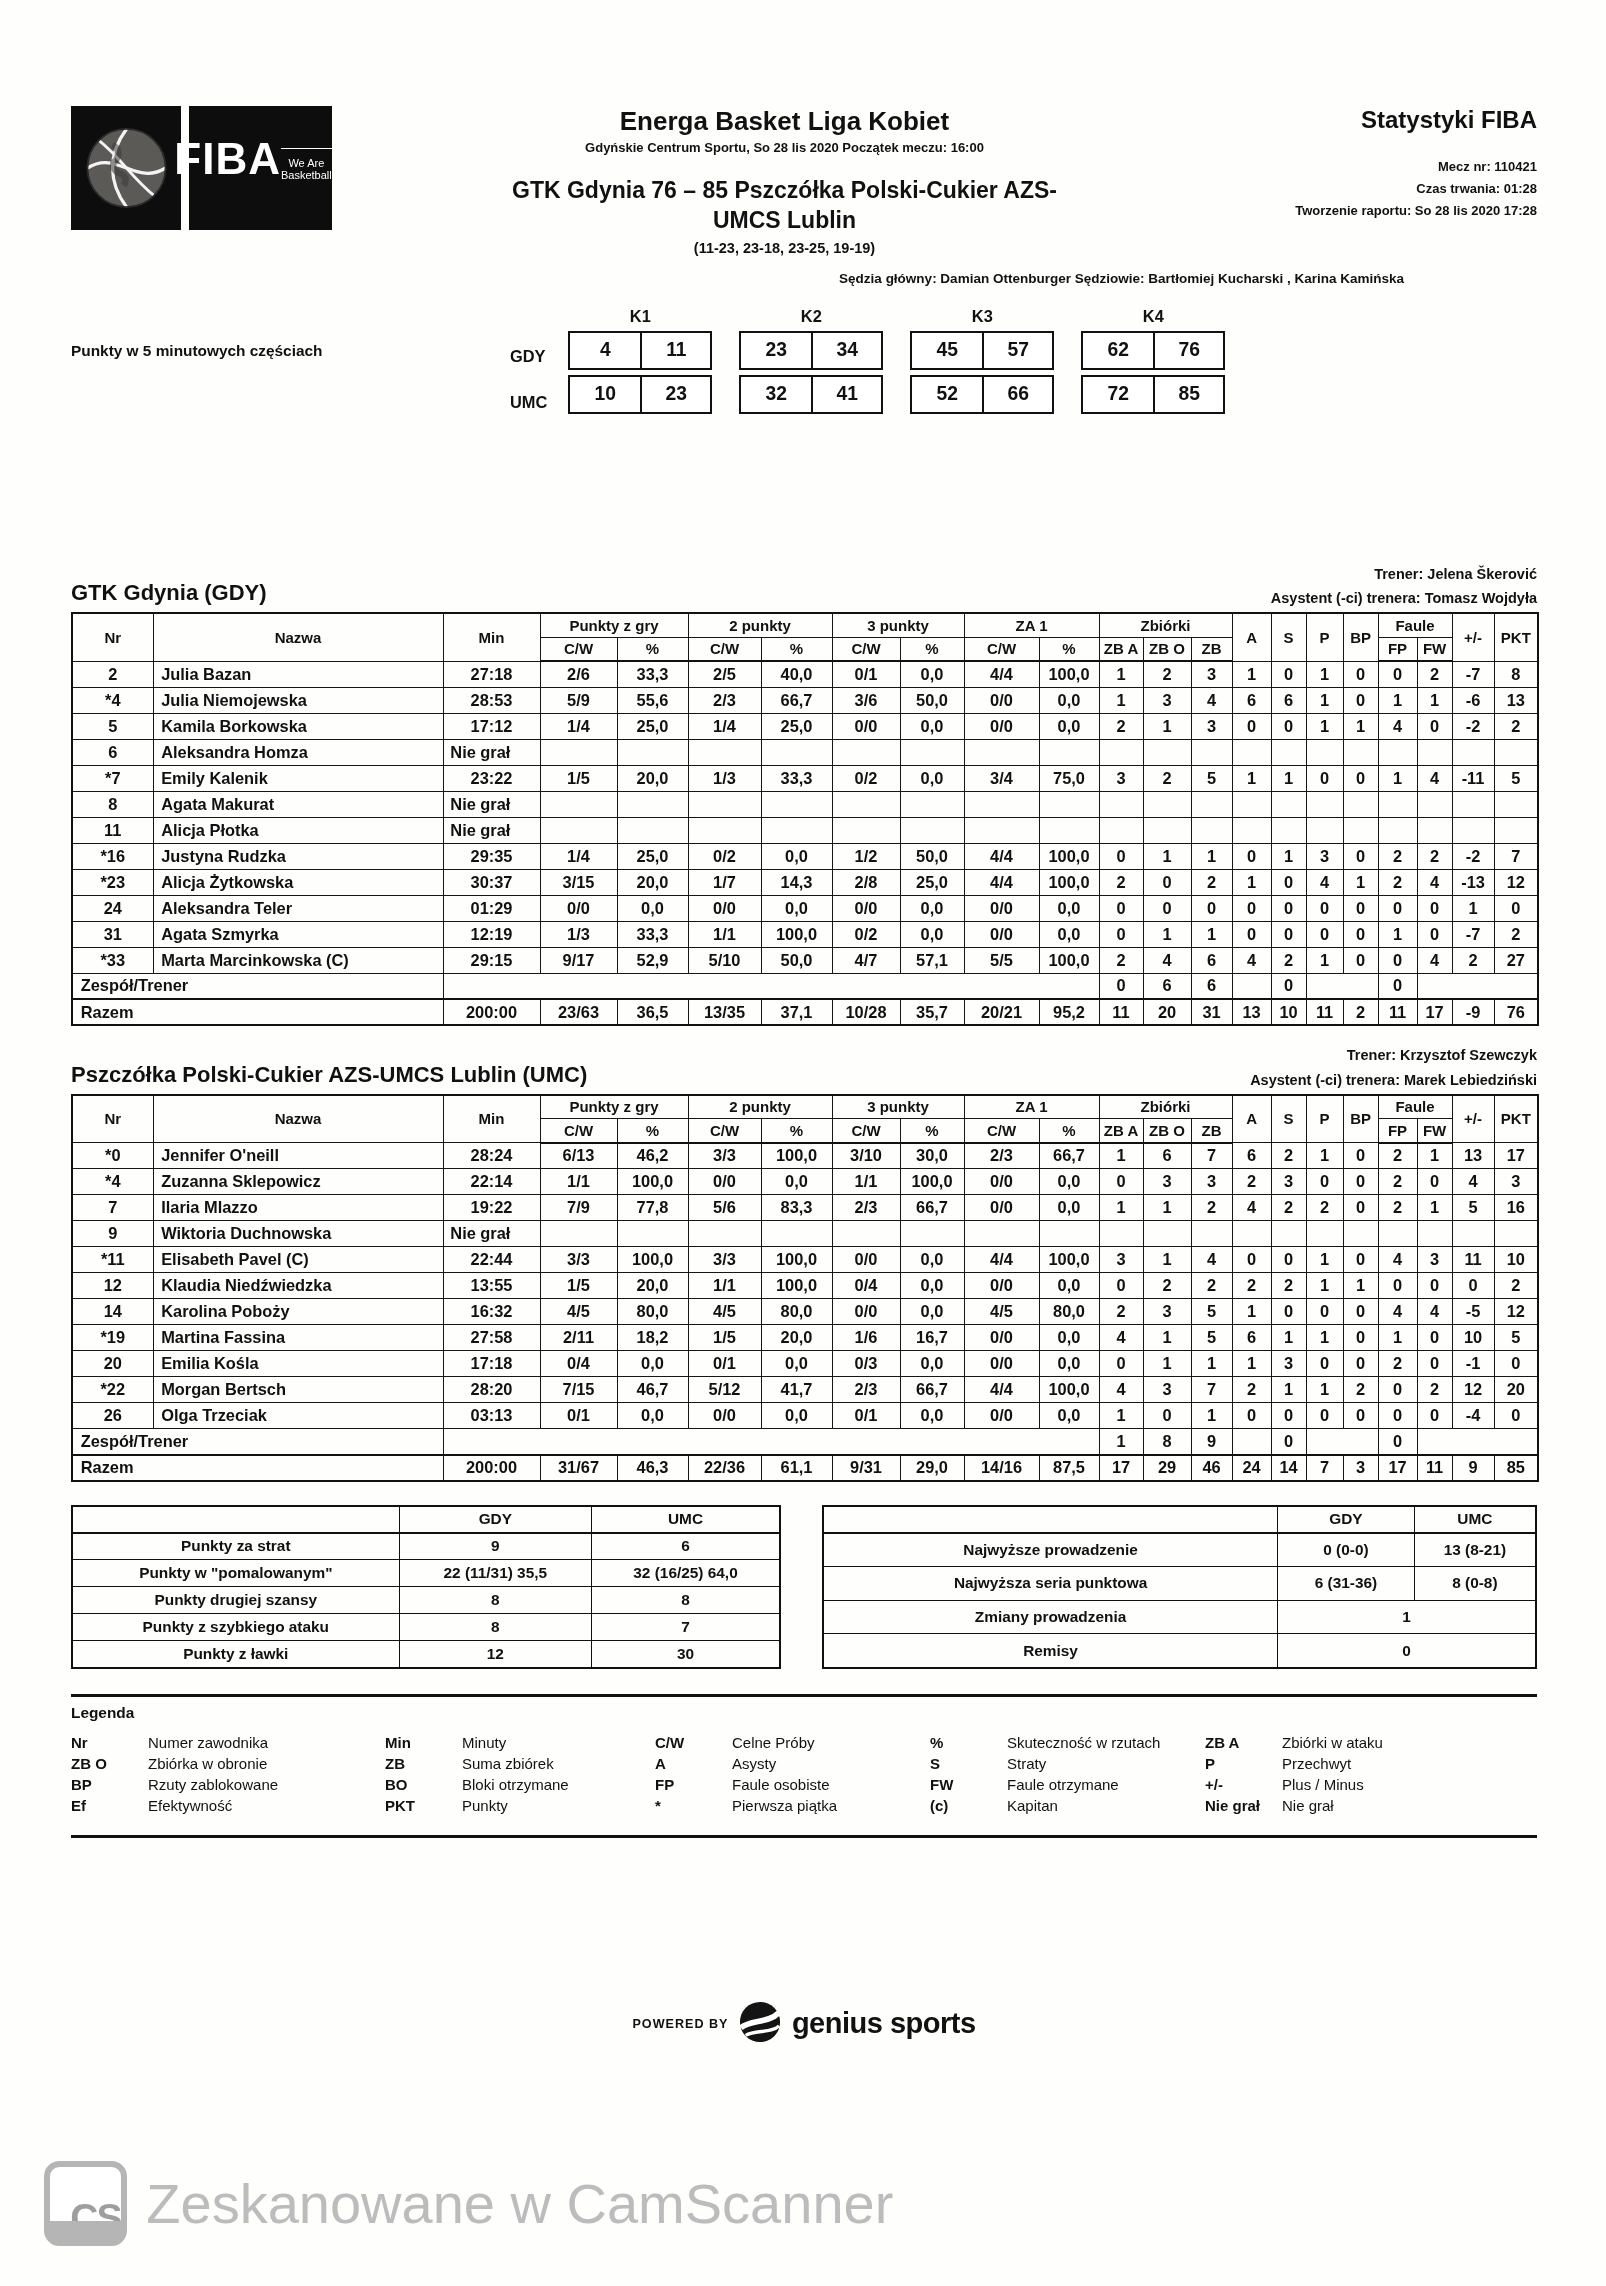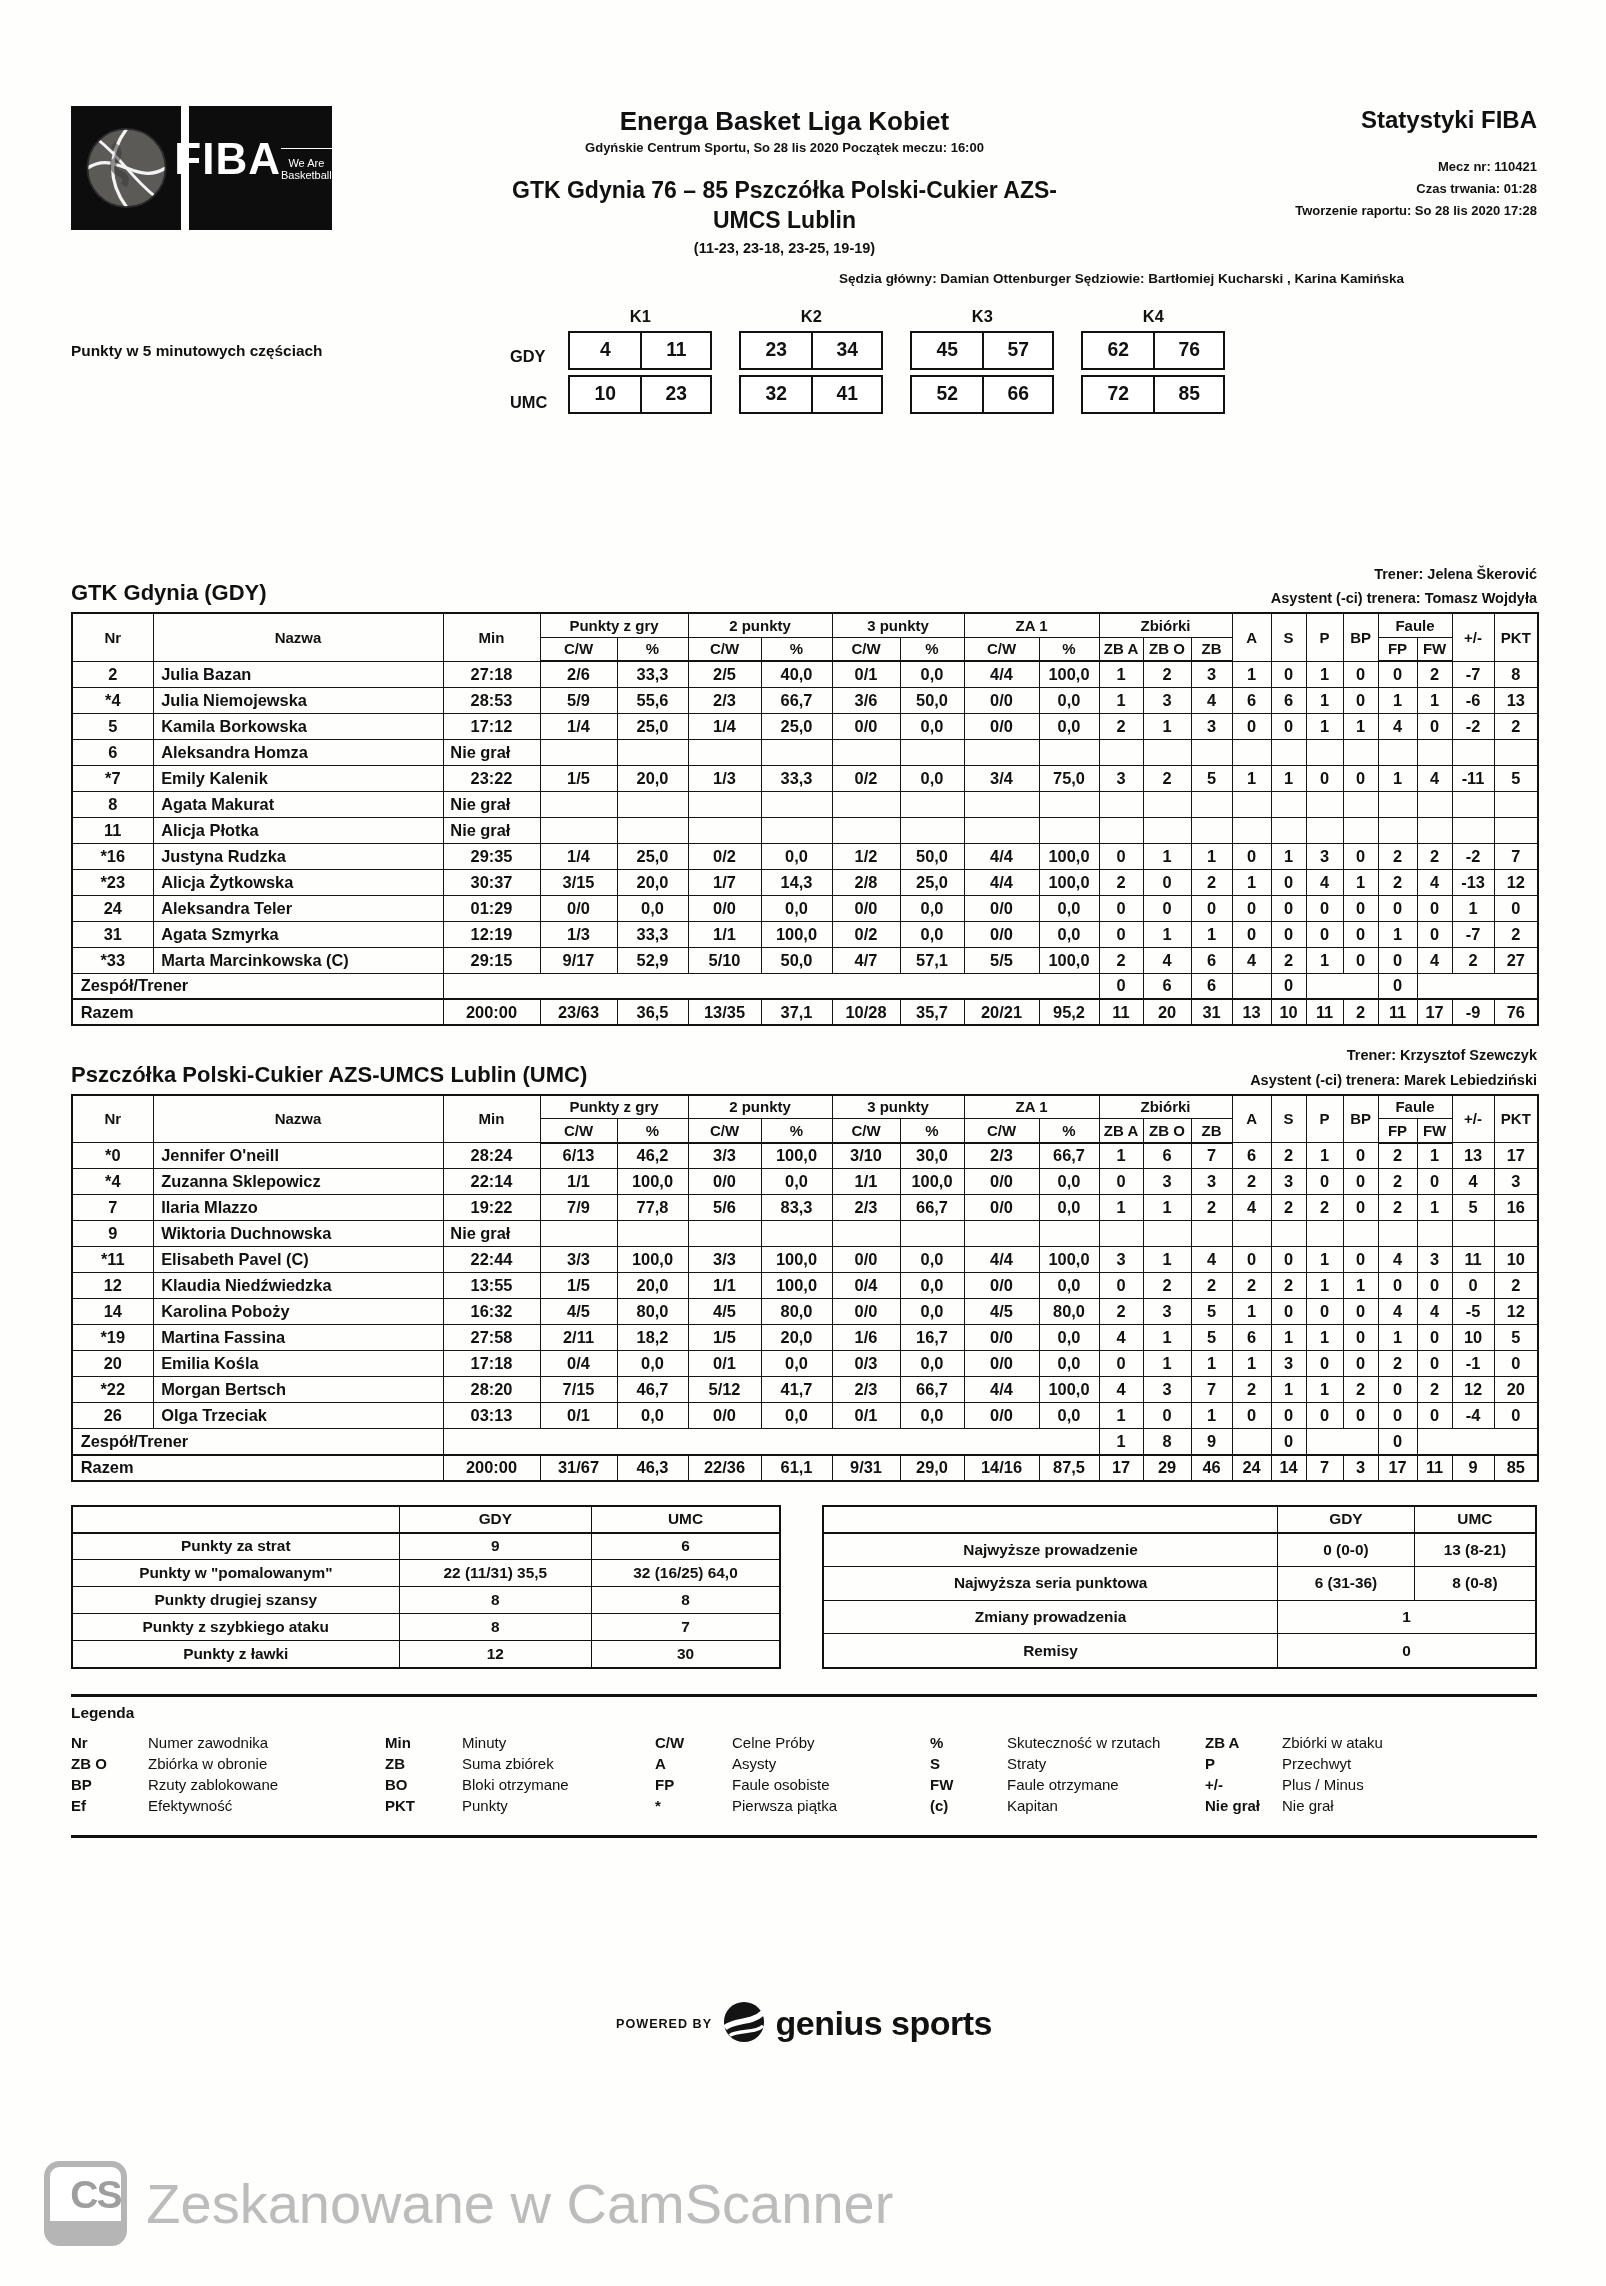--- a/index.html
+++ b/index.html
@@ -77,25 +77,25 @@
   .legend-col:nth-child(2){ width:270px; }
   .legend-col:nth-child(3){ width:275px; }
   .legend-col:nth-child(4){ width:275px; }
   .lrow { display:flex; margin:3.9px 0; }
   .labbr { width:77px; font-weight:bold; flex:none; }
   .ldef { font-weight:normal; }
 
   
   .footer { display:flex; align-items:center; justify-content:center; margin-top:162px; gap:9.7px;text-align:right; }
   .powered { font-size:12.6px; font-weight:bold; letter-spacing:1px; }
-  .brand { font-size:34px; font-weight:bold; letter-spacing:-0.5px; }
+  .brand { font-size:29px; font-weight:bold; letter-spacing:-0.5px; }
 
   
   .wm { position:absolute; left:44px; top:2161px; display:flex; align-items:center; gap:19.3px; }
-  .wm-icon { width:83px; height:85px; border:6.8px solid #b5b5b5; border-radius:15.4px; background:#fff; position:relative; display:flex; align-items:flex-start; justify-content:center;padding-left:20px; }
+  .wm-icon { width:83px; height:85px; border:6.8px solid #b5b5b5; border-radius:15.4px; background:#fff; position:relative; display:flex; align-items:flex-end; justify-content:center;padding-left:20px; }
   .wm-cs { font-size:39px; font-weight:bold; color:#9e9e9e; margin-top:5.8px; letter-spacing:-1.9px; }
   .wm-bar { position:absolute; left:0; right:0; bottom:0; height:19.3px; background:#b5b5b5; border-radius:0 0 6.8px 6.8px; }
   .wm-text { font-size:56px; color:#bcbcbc; white-space:nowrap; }
 </style>
 </head>
 <body>
 
 <div class="page">
   <div class="content">
 

